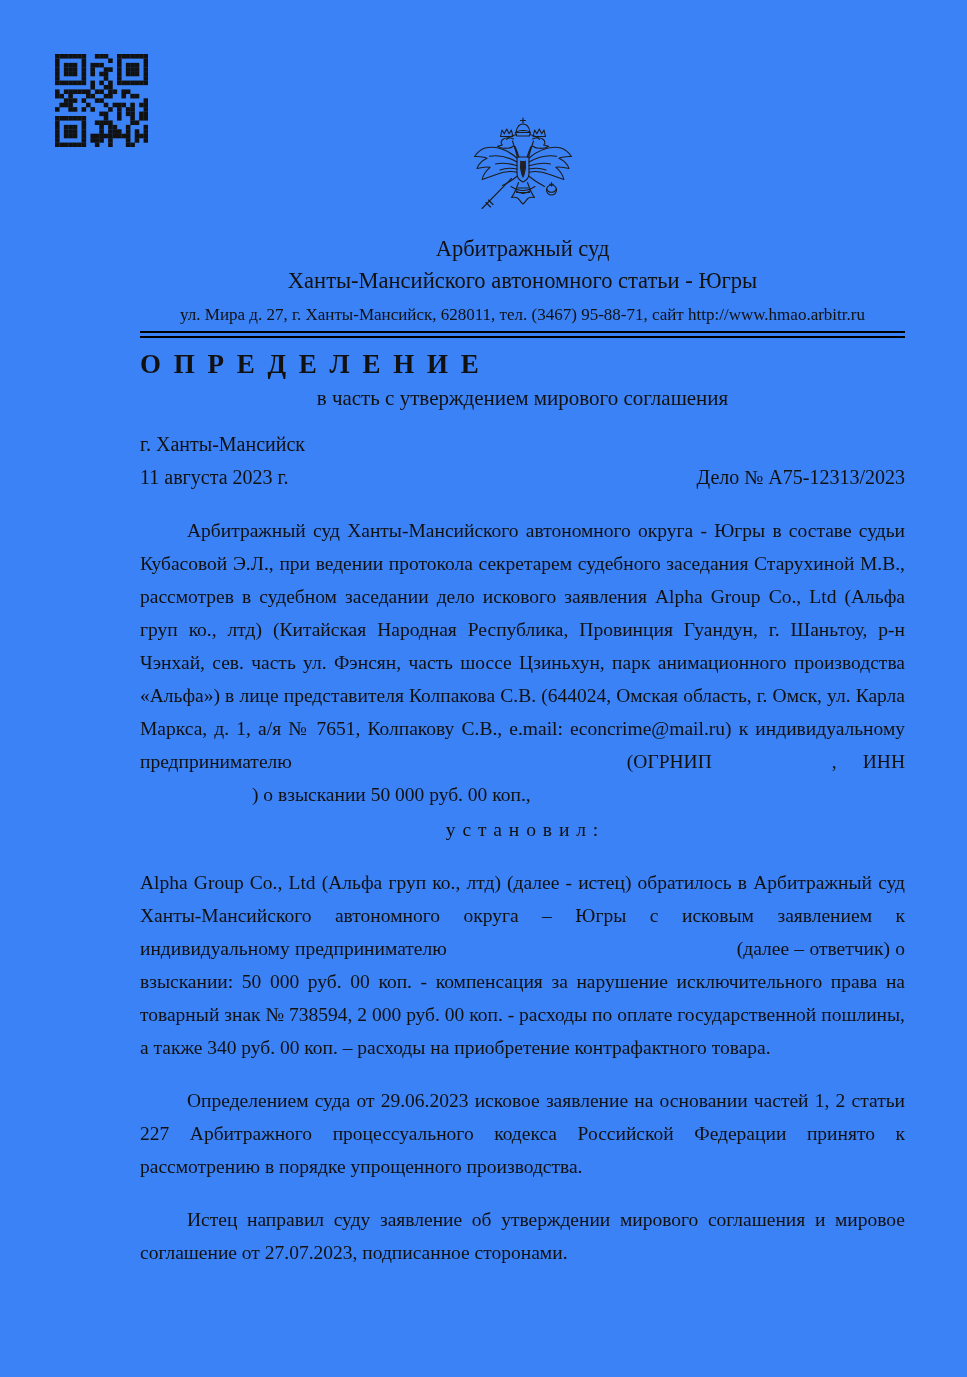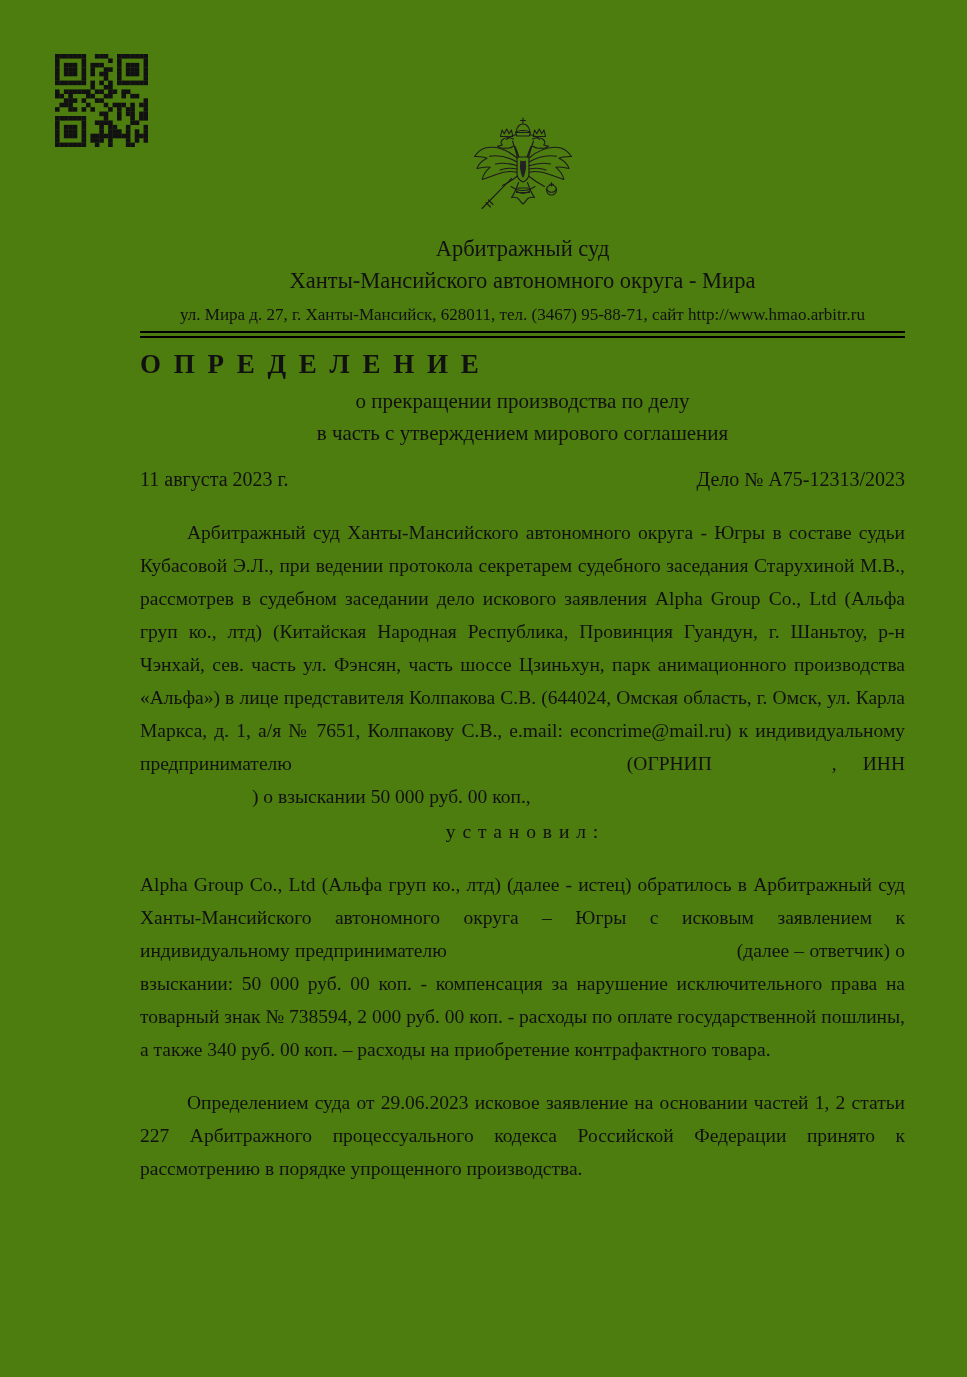--- a/index.html
+++ b/index.html
@@ -6,21 +6,21 @@
   html, body { background: #ffffff; }
   body {
     font-family: "Liberation Serif", "DejaVu Serif", serif;
     color: #111;
     -webkit-font-smoothing: antialiased;
   }
   .page {
     position: relative;
     width: 967px;
     height: 1377px;
-    background: #4d7c0f;
+    background: #3b82f6;
     overflow: hidden;
   }
   .qr {
     position: absolute;
     left: 55px;
     top: 54px;
     width: 93px;
     height: 93px;
   }
   .content {
@@ -370,37 +370,38 @@
 
           <circle cx="80.5" cy="74" r="5"></circle>
           <path d="M80.5 66.5 v3.5 M78.5 68.2 h4 M75.8 73 A5 5 0 0 0 85.2 73"></path>
 
           <path d="M40 70.5 Q52 78.5 64 70.5 M44.5 74.5 Q52 80.5 59.5 74.5"></path>
         </g>
       </svg>
     </div>
 
     <div class="court-line">Арбитражный суд</div>
-    <div class="court-line">Ханты-Мансийского автономного округа - Мира</div>
+    <div class="court-line">Ханты-Мансийского автономного статьи - Югры</div>
     <div class="court-address">ул. Мира д. 27, г. Ханты-Мансийск, 628011, тел. (3467) 95-88-71, сайт http://www.hmao.arbitr.ru</div>
 
     <div class="double-rule"></div>
 
     <div class="doc-title">О П Р Е Д Е Л Е Н И Е</div>
-    <div class="doc-subtitle first">о прекращении производства по делу</div>
     <div class="doc-subtitle">в часть с утверждением мирового соглашения</div>
 
     <div class="meta">
+      <div class="city-line">г. Ханты-Мансийск</div>
       <div class="date-case-row">
         <span>11 августа 2023 г.</span>
         <span>Дело № А75-12313/2023</span>
       </div>
     </div>
 
     <div class="doc-body">
         <div class="para indent"><span>Арбитражный суд Ханты-Мансийского автономного округа - Югры в составе судьи Кубасовой Э.Л., при ведении протокола секретарем судебного заседания Старухиной М.В., рассмотрев в судебном заседании дело искового заявления Alpha Group Co., Ltd (Альфа груп ко., лтд) (Китайская Народная Республика, Провинция Гуандун, г. Шаньтоу, р-н Чэнхай, сев. часть ул. Фэнсян, часть шоссе Цзиньхун, парк анимационного производства «Альфа») в лице представителя Колпакова С.В. (644024, Омская область, г. Омск, ул. Карла Маркса, д. 1, а/я № 7651, Колпакову С.В., e.mail: econcrime@mail.ru) к индивидуальному предпринимателю</span><span class="redacted-gap" style="width: 335px;"></span><span>(ОГРНИП</span><span class="redacted-gap" style="width: 120px;"></span><span>, ИНН</span><span class="redacted-gap" style="width: 112px;"></span><span>) о взыскании 50 000 руб. 00 коп.,</span></div>
         <div class="ustanovil">у с т а н о в и л :</div>
         <div class="para"><span>Alpha Group Co., Ltd (Альфа груп ко., лтд) (далее - истец) обратилось в Арбитражный суд Ханты-Мансийского автономного округа – Югры с исковым заявлением к индивидуальному предпринимателю</span><span class="redacted-gap" style="width: 290px;"></span><span>(далее – ответчик) о взыскании: 50 000 руб. 00 коп. - компенсация за нарушение исключительного права на товарный знак № 738594, 2 000 руб. 00 коп. - расходы по оплате государственной пошлины, а также 340 руб. 00 коп. – расходы на приобретение контрафактного товара.</span></div>
         <div class="para indent"><span>Определением суда от 29.06.2023 исковое заявление на основании частей 1, 2 статьи 227 Арбитражного процессуального кодекса Российской Федерации принято к рассмотрению в порядке упрощенного производства.</span></div>
+        <div class="para indent"><span>Истец направил суду заявление об утверждении мирового соглашения и мировое соглашение от 27.07.2023, подписанное сторонами.</span></div>
       </div>
 
   </div>
 </div>
 
 </body></html>

